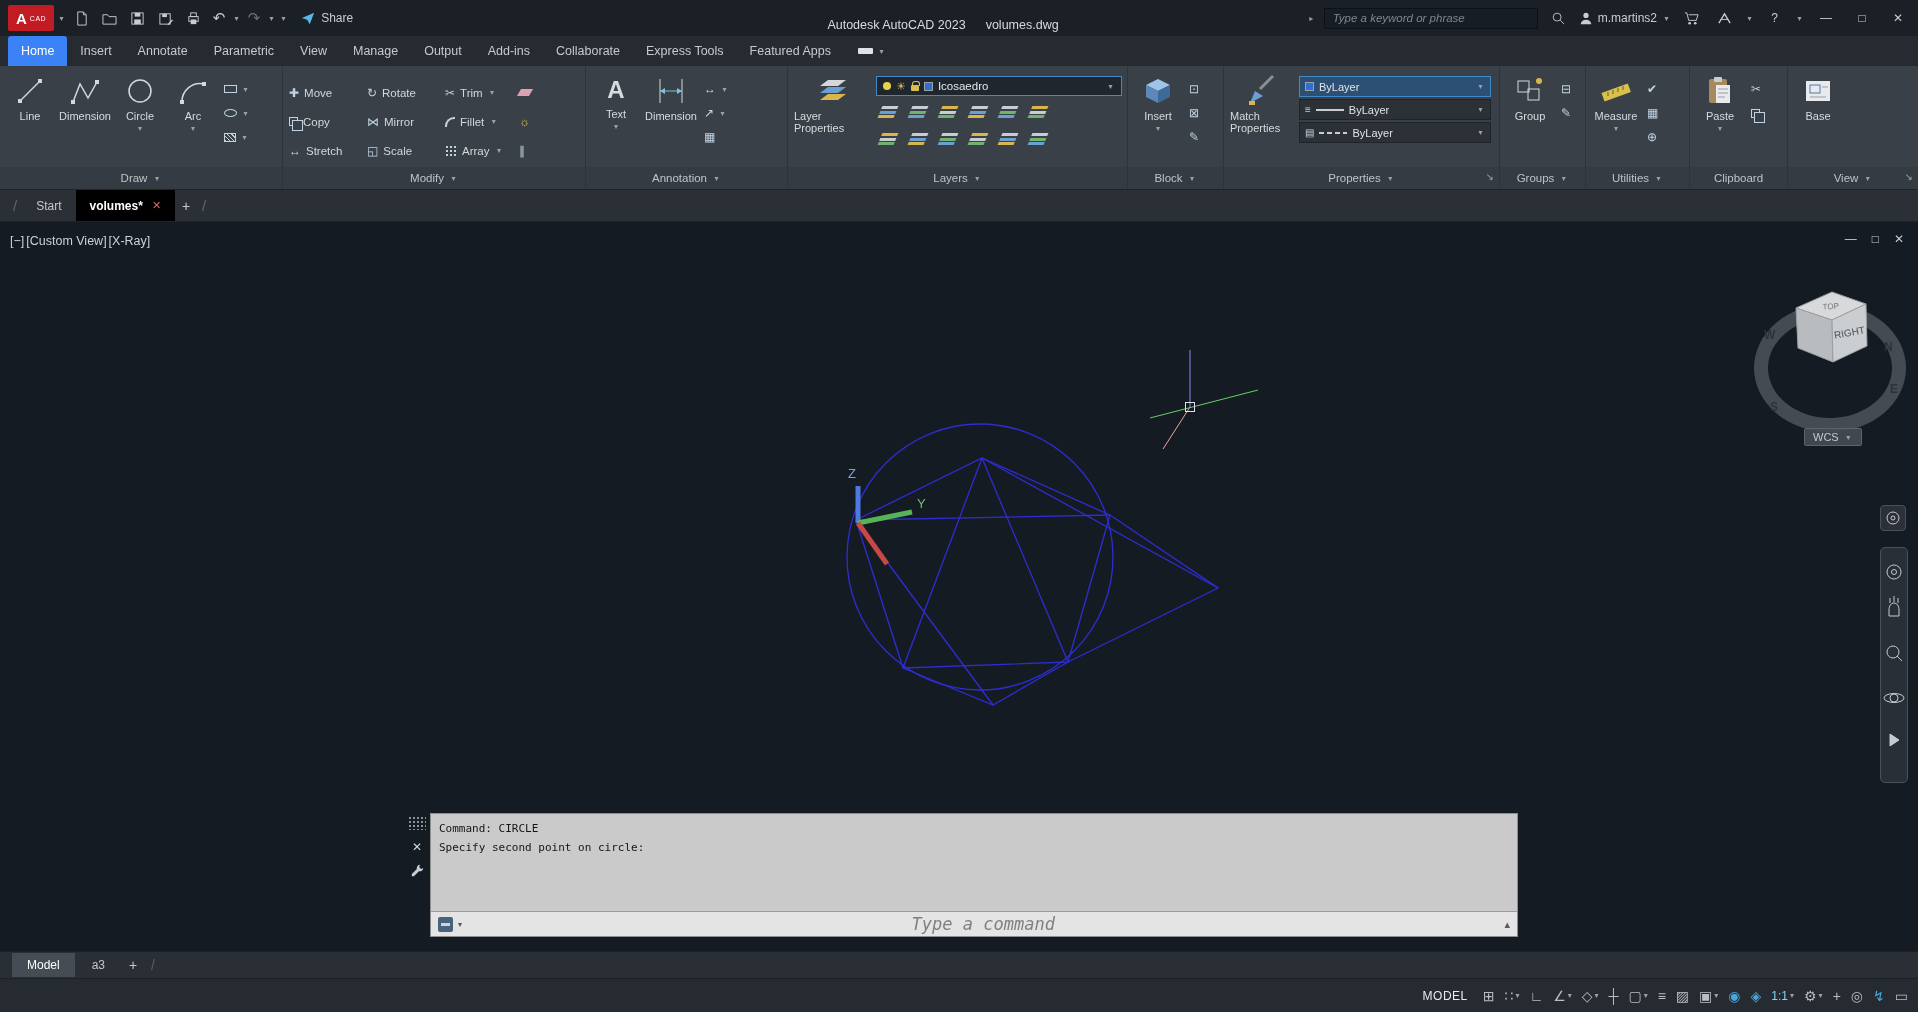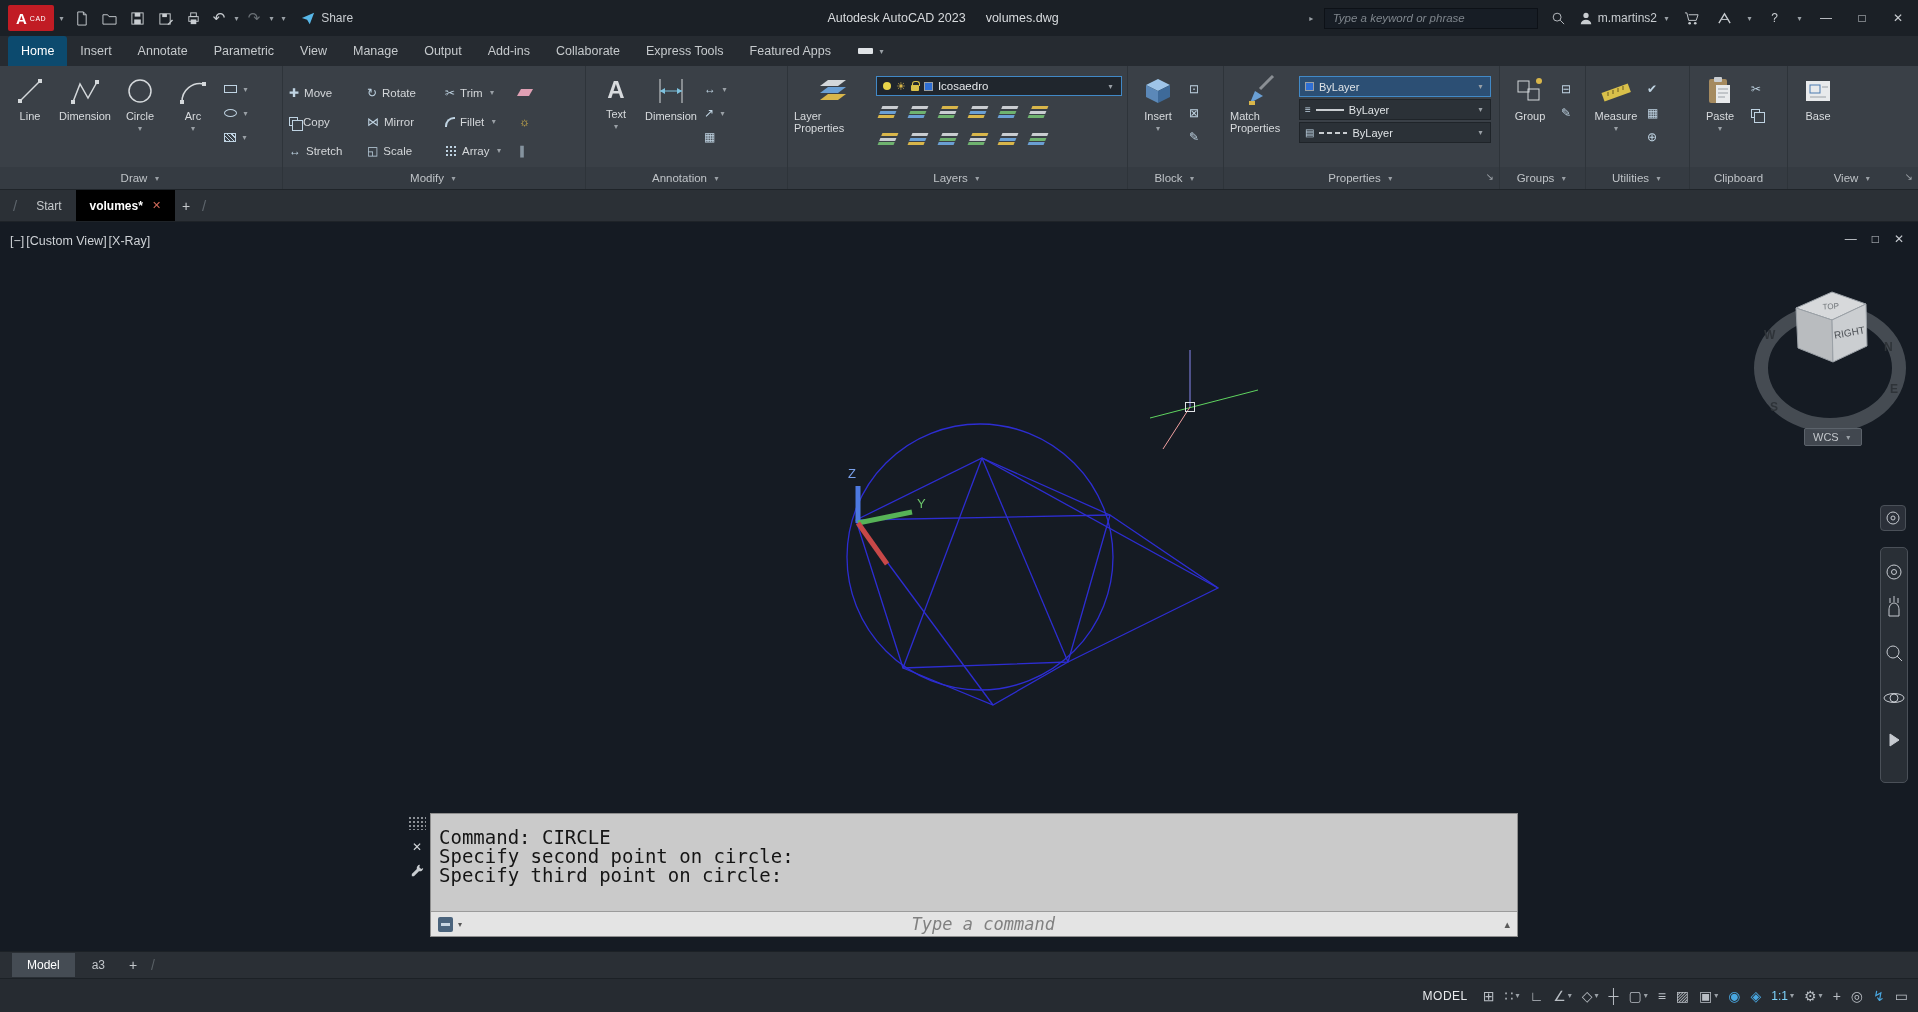--- a/index.html
+++ b/index.html
@@ -10,31 +10,31 @@
 
 .titlebar{position:absolute;left:0;top:0;width:1918px;height:36px;background:#1b2026;display:flex;align-items:center;padding:0 6px 0 8px;gap:3px;}
 .applogo{display:flex;align-items:center;gap:3px;background:#c11c24;height:26px;padding:0 8px;border-radius:2px;}
 .logo-a{font-weight:bold;font-size:15px;color:#fff;}
 .logo-cad{font-size:7px;color:#fff;letter-spacing:.5px;}
 .qbtn{width:25px;height:25px;display:flex;align-items:center;justify-content:center;color:#c9cdd1;}
 .tb-caret{font-size:8px;color:#9aa0a6;width:9px;text-align:center;}
 .tb-undo{font-size:15px;color:#c9cdd1;width:20px;text-align:center;}
 .tb-undo.dim{color:#6a7076;}
 .share{display:flex;align-items:center;gap:6px;color:#c9cdd1;margin-left:10px;}
-.tb-center{position:absolute;left:0;top:0;width:1886px;height:36px;display:flex;align-items:center;justify-content:center;gap:20px;pointer-events:none;color:#d8dbde;font-size:12.5px;}
+.tb-center{position:absolute;left:0;top:7px;width:1886px;height:36px;display:flex;align-items:center;justify-content:center;gap:20px;pointer-events:none;color:#d8dbde;font-size:12.5px;}
 .tb-right{margin-left:auto;display:flex;align-items:center;gap:8px;}
 .searchbox{width:214px;height:21px;background:#171d25;border:1px solid #0d1117;color:#d0d4d8;font-size:11.5px;padding:0 8px;}
 .searchbox::placeholder{color:#7f868d;font-style:italic;}
 .user{display:flex;align-items:center;gap:5px;color:#c9cdd1;}
 .winbtn{width:28px;height:26px;display:flex;align-items:center;justify-content:center;color:#c9cdd1;font-size:12px;}
 
 
 .ribtabs{position:absolute;left:0;top:36px;width:1918px;height:30px;background:#262b31;display:flex;align-items:stretch;padding-left:8px;}
 .rtab{display:flex;align-items:center;padding:0 13px;color:#c6cacd;font-size:12.5px;}
-.rtab.active{background:#0c4a6e;color:#fff;border-radius:3px 3px 0 0;}
+.rtab.active{background:#3b82f6;color:#fff;border-radius:3px 3px 0 0;}
 .rib-toggle{display:flex;align-items:center;gap:4px;margin-left:14px;}
 .rib-toggle .bar{width:15px;height:6px;background:#dfe3e6;border-radius:1px;}
 
 
 .ribbon{position:absolute;left:0;top:66px;width:1918px;height:124px;background:#3a4047;display:flex;border-bottom:1px solid #1f2429;}
 .panel{position:relative;height:100%;border-right:1px solid #2e343a;display:flex;flex-direction:column;}
 .panel-body{flex:1;display:flex;padding:4px 5px 0 6px;gap:5px;}
 .panel-foot{height:22px;display:flex;align-items:center;justify-content:center;gap:5px;color:#bfc3c7;background:#353b42;font-size:11.5px;position:relative;}
 .launcher{position:absolute;right:5px;top:4px;font-size:10px;color:#9aa0a6;}
 .bigbtn{min-width:48px;display:flex;flex-direction:column;align-items:center;padding-top:5px;gap:3px;color:#d8dbde;}
@@ -93,21 +93,21 @@
 .navbar{position:absolute;left:1880px;top:283px;width:28px;}
 .nav-wheel{width:26px;height:26px;border:1px solid #4a5058;border-radius:4px;background:rgba(58,64,71,.6);display:flex;align-items:center;justify-content:center;margin-bottom:16px;}
 .nav-dock{width:28px;height:236px;border:1px solid #4a5058;border-radius:5px;background:rgba(58,64,71,.55);display:flex;justify-content:center;padding-top:4px;}
 
 
 .cmdwin{position:absolute;left:404px;top:591px;width:1114px;height:124px;display:flex;}
 .cmd-rail{width:26px;display:flex;flex-direction:column;align-items:center;gap:10px;padding-top:3px;}
 .cmd-grip{width:18px;height:14px;background-image:radial-gradient(#8b9096 1px,transparent 1.1px);background-size:4px 4px;}
 .cmd-close{color:#d0d4d8;font-size:12px;}
 .cmd-body{flex:1;display:flex;flex-direction:column;border:1px solid #8e8e8e;}
-.cmd-hist{flex:1;background:#cacaca;font-family:"DejaVu Sans Mono",monospace;font-size:19px;color:#151515;padding:14px 8px;line-height:19.2px;}
+.cmd-hist{flex:1;background:#cacaca;font-family:"DejaVu Sans Mono",monospace;font-size:11px;color:#151515;padding:5px 8px;line-height:19.2px;}
 .cmd-inputrow{height:25px;background:#e4e4e4;border-top:1px solid #9b9b9b;display:flex;align-items:center;padding:0 7px;gap:5px;}
 .cmd-ico{width:15px;height:15px;background:#4a637c;border-radius:2px;position:relative;}
 .cmd-ico::after{content:"";position:absolute;left:3px;top:6px;width:9px;height:3px;background:#c9d6e2;}
 .cmd-ico-caret{font-size:8px;color:#555;}
 .cmd-input{flex:1;border:none;background:transparent;outline:none;font-family:"DejaVu Sans Mono",monospace;font-size:17px;color:#0f172a;text-align:center;}
 .cmd-input::placeholder{color:#808080;font-style:italic;}
 .cmd-up{color:#5a5a5a;font-size:11px;}
 
 
 .modelbar{position:absolute;left:0;top:951px;width:1918px;height:27px;background:#2a2f35;display:flex;align-items:center;padding-left:12px;gap:2px;border-top:1px solid #1c2126;}
@@ -740,21 +740,20 @@
         <div>
             <svg width="13" height="13" viewBox="0 0 16 16">
               <path d="M11 1a4 4 0 0 0-3.8 5.2L1 12.4V15h2.6l6.2-6.2A4 4 0 0 0 15 5l-2.5 1.3L10.2 4 11 1z" fill="#c9cdd1"></path>
             </svg>
           </div>
       </div>
       <div class="cmd-body">
         <div class="cmd-hist">
           <div>Command: CIRCLE</div>
           <div>Specify second point on circle:</div>
-          <div>Specify third point on circle:</div>
         </div>
         <div class="cmd-inputrow">
           <span class="cmd-ico"></span>
           <span class="cmd-ico-caret">▾</span>
           <input class="cmd-input" placeholder="Type a command" style="">
           <span class="cmd-up">▴</span>
         </div>
       </div>
     </div>
   </div>

